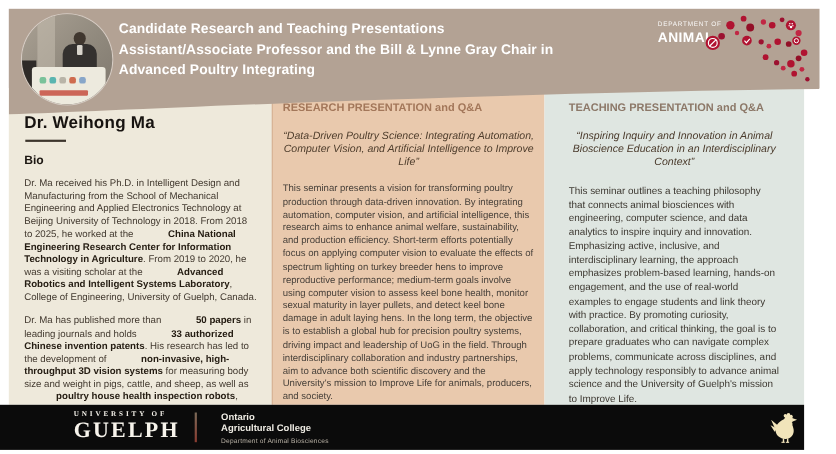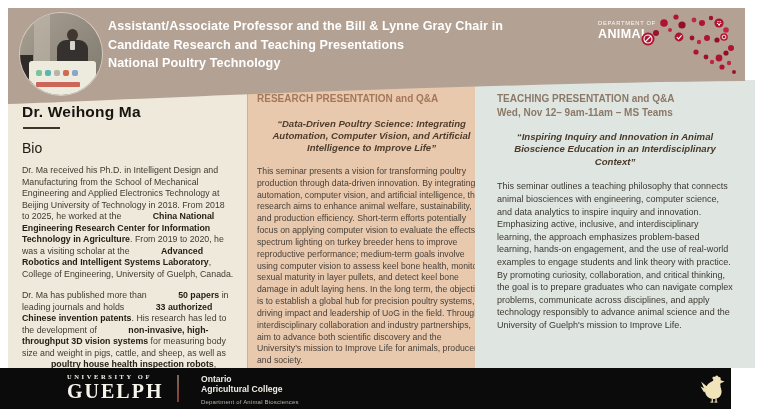--- a/index.html
+++ b/index.html
@@ -29,32 +29,32 @@
   
   .logo{position:absolute;left:598px;top:20px;z-index:4;color:#ffffff;width:95px;}
   .logo-dept{font-size:5.8px;letter-spacing:.7px;opacity:.92;margin-bottom:2px;}
   .logo-main{font-size:12.5px;font-weight:bold;letter-spacing:.4px;line-height:13.5px;}
   .logo-dots{position:absolute;left:637px;top:8px;width:108px;height:72px;z-index:4;}
 
   
   .col{position:absolute;top:80px;height:288px;overflow:hidden;z-index:1;box-sizing:border-box;}
   .col-left{left:8px;width:239px;background:#eee9db;padding:23px 13px 3px 14px;}
   .col-mid{left:247px;width:248px;background:#e9c9ad;padding:12px 9px 0 9px;border-left:1px solid rgba(173,122,92,.35);}
-  .col-right{left:475px;width:280px;background:#dfe6e1;padding:12px 22px 0 22px;}
+  .col-right{left:495px;width:236px;background:#dfe6e1;padding:12px 22px 0 22px;}
 
   .name{font-size:15.5px;font-weight:bold;color:#171310;letter-spacing:.2px;}
   .rule{width:37px;height:2px;background:#3c352c;margin:6px 0 11px 1px;}
-  .bio-h{font-size:14px;font-weight:normal;color:#1d1813;margin-bottom:9px;}
+  .bio-h{font-size:11px;font-weight:bold;color:#1d1813;margin-bottom:9px;}
   .bio-p{font-size:8.8px;line-height:1.31;color:#42392f;margin:0 0 10px 0;}
   .bio-p b{color:#241c12;margin-left:29px;}
 
   .col-h{text-align:left;font-weight:bold;font-size:10px;line-height:13.5px;}
   .research-h{color:#a3775a;}
   .teaching-h{color:#8c7868;}
-  .quote{text-align:center;font-weight:bold;font-style:italic;font-size:9.6px;line-height:1.3;
+  .quote{text-align:center;font-weight:normal;font-style:italic;font-size:9.6px;line-height:1.3;
          color:#4e3d2c;margin-top:12px;}
   .body-p{font-size:8.7px;line-height:1.36;color:#48413a;margin:11px 0 0 0;}
   .col-right .body-p{font-size:9px;line-height:1.4;color:#3d3831;margin-top:12px;}
   .col-right .quote{color:#4a3a2b;}
 
   
   .footer{position:absolute;left:0;top:368px;width:731px;height:41px;background:#0b0b0b;z-index:2;}
   .uog{position:absolute;left:67px;top:5px;color:#f7f4ec;font-family:"Liberation Serif",serif;}
   .uog-top{font-size:6.5px;letter-spacing:2.6px;font-weight:bold;}
   .uog-name{font-size:20px;font-weight:bold;letter-spacing:2px;line-height:21px;margin-top:1px;}
@@ -86,23 +86,23 @@
           <span style="background:#5ab5b0"></span>
         <span style="background:#b9b4a8"></span>
           <span style="background:#cf6b4e"></span>
         <span style="background:#88a6c9"></span>
       </div>
       <div class="ph-red"></div>
     </div>
   </div>
 
   <div class="title">
+    <div>Candidate Research and Teaching Presentations</div>
     <div>Assistant/Associate Professor and the Bill &amp; Lynne Gray Chair in</div>
-    <div>Candidate Research and Teaching Presentations</div>
-    <div>National Poultry Technology</div>
+    <div>Advanced Poultry Integrating</div>
   </div>
 
   <div class="logo">
     <div class="logo-dept">DEPARTMENT OF</div>
     <div class="logo-main">ANIMAL</div>
   </div>
   <svg class="logo-dots" viewBox="0 0 108 72">
     <circle cx="27" cy="15" r="3.8" fill="#b01331"></circle>
     <circle cx="19" cy="25" r="3" fill="#9c1130"></circle>
     <circle cx="33" cy="22" r="2" fill="#c12744"></circle>
@@ -152,21 +152,20 @@
     <div class="col-h research-h">
       <div>RESEARCH PRESENTATION and Q&amp;A</div>
     </div>
     <div class="quote">“Data-Driven Poultry Science: Integrating Automation, Computer Vision, and Artificial Intelligence to Improve Life”</div>
     <p class="body-p">This seminar presents a vision for transforming poultry production through data-driven innovation. By integrating automation, computer vision, and artificial intelligence, this research aims to enhance animal welfare, sustainability, and production efficiency. Short-term efforts potentially focus on applying computer vision to evaluate the effects of spectrum lighting on turkey breeder hens to improve reproductive performance; medium-term goals involve using computer vision to assess keel bone health, monitor sexual maturity in layer pullets, and detect keel bone damage in adult laying hens. In the long term, the objective is to establish a global hub for precision poultry systems, driving impact and leadership of UoG in the field. Through interdisciplinary collaboration and industry partnerships, aim to advance both scientific discovery and the University's mission to Improve Life for animals, producers, and society.</p>
   </div>
 
   <div class="col col-right">
     <div class="col-h teaching-h">
       <div>TEACHING PRESENTATION and Q&amp;A</div>
-      <div>Wed, Nov 12– 9am-11am – MS Teams</div>
     </div>
     <div class="quote">“Inspiring Inquiry and Innovation in Animal Bioscience Education in an Interdisciplinary Context”</div>
     <p class="body-p">This seminar outlines a teaching philosophy that connects animal biosciences with engineering, computer science, and data analytics to inspire inquiry and innovation. Emphasizing active, inclusive, and interdisciplinary learning, the approach emphasizes problem-based learning, hands-on engagement, and the use of real-world examples to engage students and link theory with practice. By promoting curiosity, collaboration, and critical thinking, the goal is to prepare graduates who can navigate complex problems, communicate across disciplines, and apply technology responsibly to advance animal science and the University of Guelph's mission to Improve Life.</p>
   </div>
 
   <div class="footer">
     <div class="uog">
       <div class="uog-top">UNIVERSITY OF</div>
       <div class="uog-name">GUELPH</div>
     </div>

